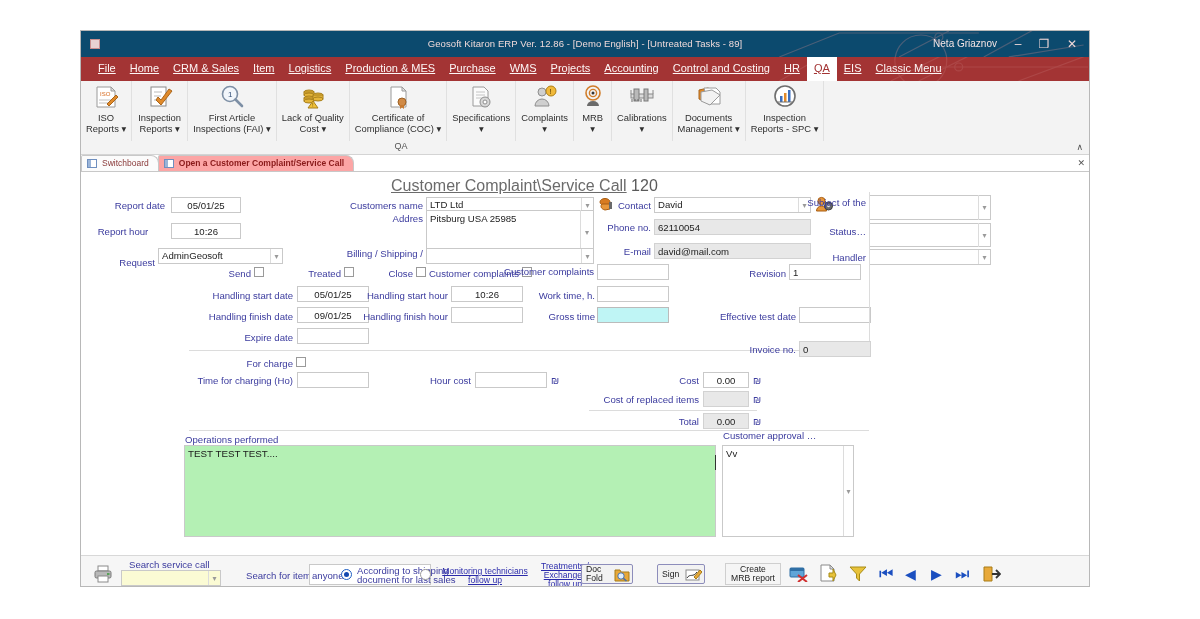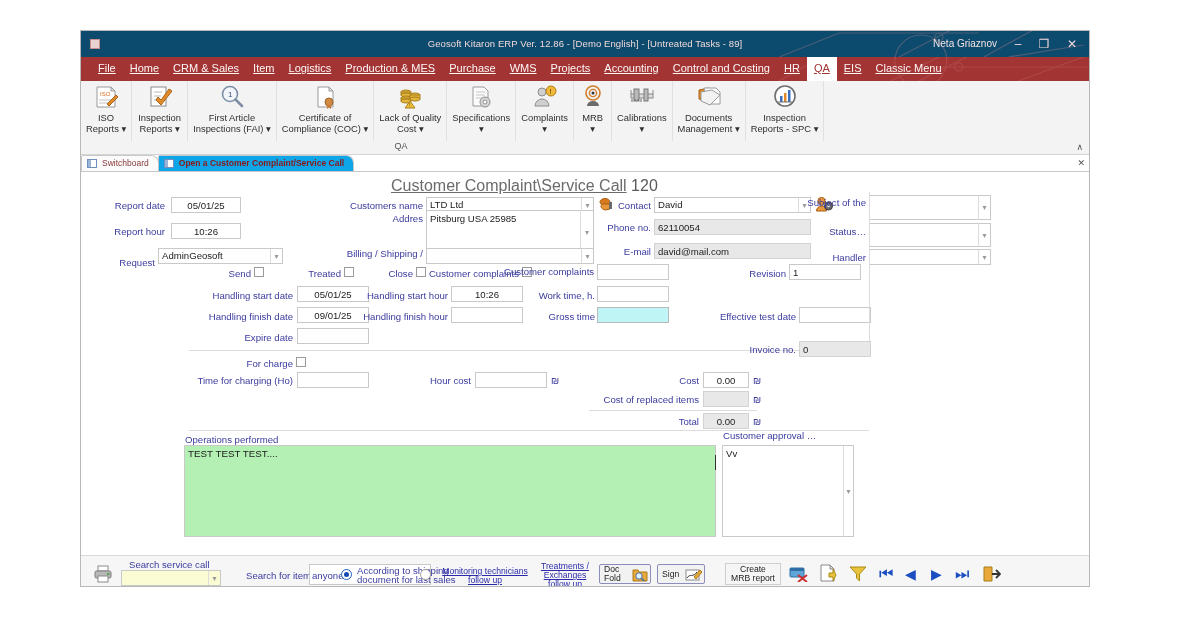--- a/index.html
+++ b/index.html
@@ -95,21 +95,21 @@
     position: relative; height: 17px; background: #ffffff;
     border-bottom: 1px solid #c8c8c8;
   }
   .doctab {
     position: relative; display: inline-block; height: 16px; line-height: 15px;
     padding: 0 9px 0 20px; font-size: 8.5px; color: #8a3a3a;
     border: 1px solid #c8c8c8; border-bottom: none; background: #fbfbfb;
     vertical-align: top; margin-right: -1px;
     border-radius: 2px 8px 0 0;
   }
-  .doctab.active { background: #0ea5e9; color: #8a1a1a; font-weight: bold; text-align: center; }
+  .doctab.active { background: #fca5a5; color: #8a1a1a; font-weight: bold; text-align: center; }
   .doctab .tico {
     position: absolute; left: 5px; top: 3px; width: 10px; height: 9px;
     background: #ffffff; border: 1px solid #6f8fbf;
   }
   .doctab .tico:before {
     content:''; position:absolute; left:0; top:0; width:3px; height:7px; background:#9ab4d8;
   }
   .doctabs-x { position:absolute; right:4px; top:3px; font-size:9px; color:#555; }
 
   
@@ -274,33 +274,20 @@
             <svg width="26" height="26" viewBox="0 0 26 26">
               <circle cx="11" cy="10" r="7.5" fill="#f2f6fb" stroke="#7d8fa5" stroke-width="1.6"></circle>
               <text x="9" y="13" font-size="8" fill="#36527a" font-family="Liberation Sans">1</text>
               <path d="M16.5 15.5 L23 22" stroke="#7d8fa5" stroke-width="2.6" stroke-linecap="round"></path>
             </svg>
           </div>
           <div class="rib-lbl">First Article
 Inspections (FAI) ▾</div>
         </div>
 
-        <div class="rib-btn" style="min-width:82px">
-          <div class="rib-ico">
-            <svg width="26" height="26" viewBox="0 0 26 26">
-              <polygon points="6,3 17,3 21,7 21,23 6,23" fill="#fff" stroke="#9a9a9a"></polygon>
-              <polygon points="17,3 17,7 21,7" fill="#e5e5e5" stroke="#9a9a9a"></polygon>
-              <circle cx="17" cy="18" r="4" fill="#d08a46" stroke="#9c6226"></circle>
-              <path d="M15 21 L15 25 L17 23.5 L19 25 L19 21" fill="#c87a30"></path>
-            </svg>
-          </div>
-          <div class="rib-lbl">Certificate of
-Compliance (COC) ▾</div>
-        </div>
-
         <div class="rib-btn" style="min-width:72px">
           <div class="rib-ico">
             <svg width="26" height="26" viewBox="0 0 26 26">
               <g fill="#e4b53a" stroke="#a8801d">
                 <ellipse cx="9" cy="8" rx="5" ry="2"></ellipse>
                   <rect x="4" y="8" width="10" height="3"></rect>
                   <ellipse cx="9" cy="11" rx="5" ry="2"></ellipse>
                 <ellipse cx="9" cy="14" rx="5" ry="2"></ellipse>
                   <rect x="4" y="14" width="10" height="3"></rect>
                   <ellipse cx="9" cy="17" rx="5" ry="2"></ellipse>
@@ -309,20 +296,33 @@
                   <ellipse cx="18" cy="15" rx="5" ry="2"></ellipse>
               </g>
               <polygon points="13,17 18,24 8,24" fill="#f0c23a" stroke="#a8801d"></polygon>
               <text x="12" y="23" font-size="6" fill="#6a4a06" font-family="Liberation Sans">!</text>
             </svg>
           </div>
           <div class="rib-lbl">Lack of Quality
 Cost ▾</div>
         </div>
 
+        <div class="rib-btn" style="min-width:82px">
+          <div class="rib-ico">
+            <svg width="26" height="26" viewBox="0 0 26 26">
+              <polygon points="6,3 17,3 21,7 21,23 6,23" fill="#fff" stroke="#9a9a9a"></polygon>
+              <polygon points="17,3 17,7 21,7" fill="#e5e5e5" stroke="#9a9a9a"></polygon>
+              <circle cx="17" cy="18" r="4" fill="#d08a46" stroke="#9c6226"></circle>
+              <path d="M15 21 L15 25 L17 23.5 L19 25 L19 21" fill="#c87a30"></path>
+            </svg>
+          </div>
+          <div class="rib-lbl">Certificate of
+Compliance (COC) ▾</div>
+        </div>
+
         <div class="rib-btn" style="min-width:62px">
           <div class="rib-ico">
             <svg width="26" height="26" viewBox="0 0 26 26">
               <polygon points="5,3 16,3 20,7 20,22 5,22" fill="#fbfbfb" stroke="#9a9a9a"></polygon>
               <path d="M8 8 L17 8 M8 11 L17 11 M8 14 L14 14" stroke="#c4c4c4"></path>
               <circle cx="17" cy="18" r="5" fill="#d8d8d8" stroke="#8e8e8e"></circle>
               <circle cx="17" cy="18" r="2" fill="#fff" stroke="#8e8e8e"></circle>
             </svg>
           </div>
           <div class="rib-lbl">Specifications
@@ -414,21 +414,21 @@
     <div class="canvas">
 
       <div class="form-title">
         <u>Customer Complaint\Service Call</u>
         <span class="num">120</span>
       </div>
 
       <div class="lbl r" style="left:12px;top:28px;width:72px;">Report date</div>
       <div class="fld c" style="left:90px;top:25px;width:70px;">05/01/25</div>
 
-      <div class="lbl r" style="left:12px;top:54px;width:72px;">Report hour</div>
+      <div class="lbl r" style="left:6px;top:54px;width:72px;text-align:center;">Report hour</div>
       <div class="fld c" style="left:90px;top:51px;width:70px;">10:26</div>
 
       <div class="lbl r lbl2 lbl-clip" style="left:12px;top:79px;width:62px;height:11px;margin-top:7px;">Request</div>
       <div class="combo" style="left:77px;top:76px;width:125px;">
         <span class="txt">AdminGeosoft</span>
         <span class="arrow">▾</span>
       </div>
 
       <div class="lbl r" style="left:215px;top:28px;width:127px;">Customers name</div>
       <div class="combo" style="left:345px;top:25px;width:168px;">
@@ -605,21 +605,21 @@
       <div class="lbl" style="left:276px;top:10px;white-space:pre-line;line-height:9px;">According to shipping
 document for last sales</div>
       <div class="radio" style="left:339px;top:13px;"></div>
 
       <div class="lnk" style="left:360px;top:11px;width:88px;white-space:pre-line;">Monitoring technicians
 follow up</div>
       <div class="lnk" style="left:452px;top:6px;width:64px;white-space:pre-line;">Treatments /
 Exchanges
 follow up</div>
 
-      <div class="btn3d" style="left:518px;top:8px;width:52px;height:20px;white-space:pre-line;">
+      <div class="btn3d" style="left:500px;top:8px;width:52px;height:20px;white-space:pre-line;">
         <span>Doc
 Fold</span>
         <svg style="position:absolute;right:2px;top:2px;" width="16" height="15" viewBox="0 0 16 15">
           <polygon points="1,3 6,3 7,5 15,5 15,14 1,14" fill="#e8a93a" stroke="#a87c16"></polygon>
           <circle cx="7" cy="9" r="3.2" fill="#dff0ff" stroke="#4a6fa5"></circle>
           <path d="M9.4 11.4 L12.5 14" stroke="#4a6fa5" stroke-width="1.6"></path>
         </svg>
       </div>
 
       <div class="btn3d" style="left:576px;top:8px;width:48px;height:20px;">

